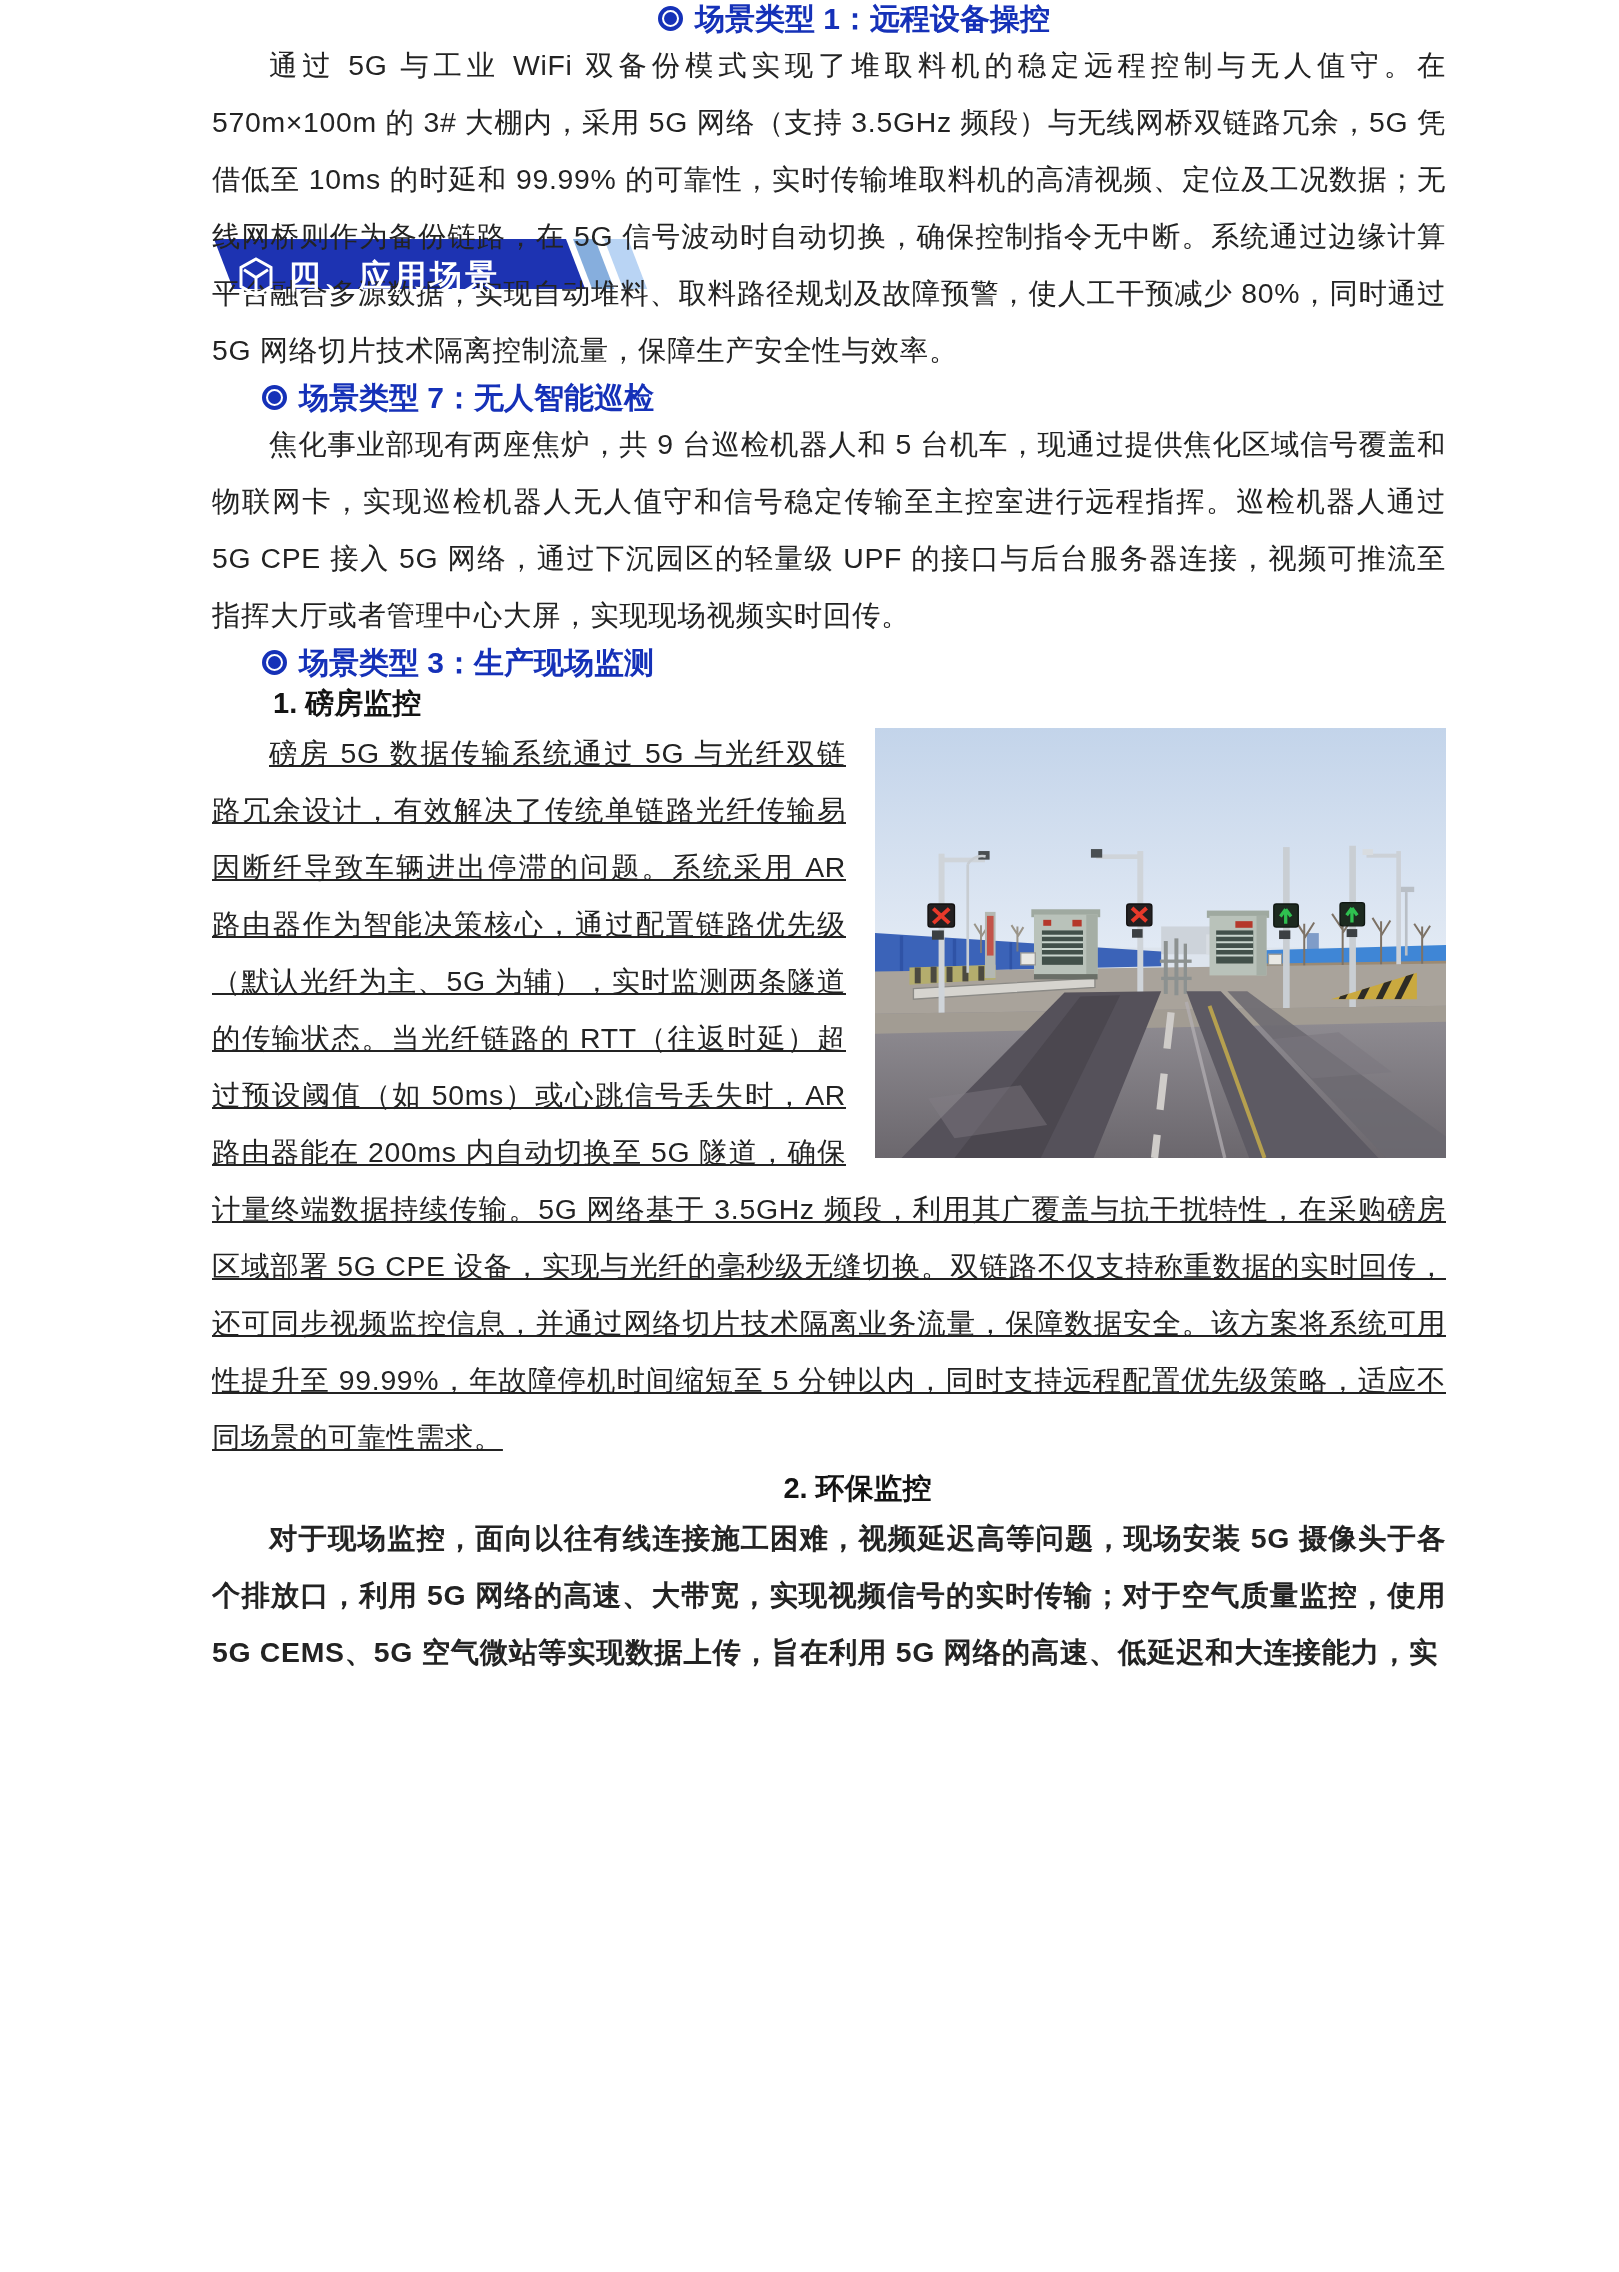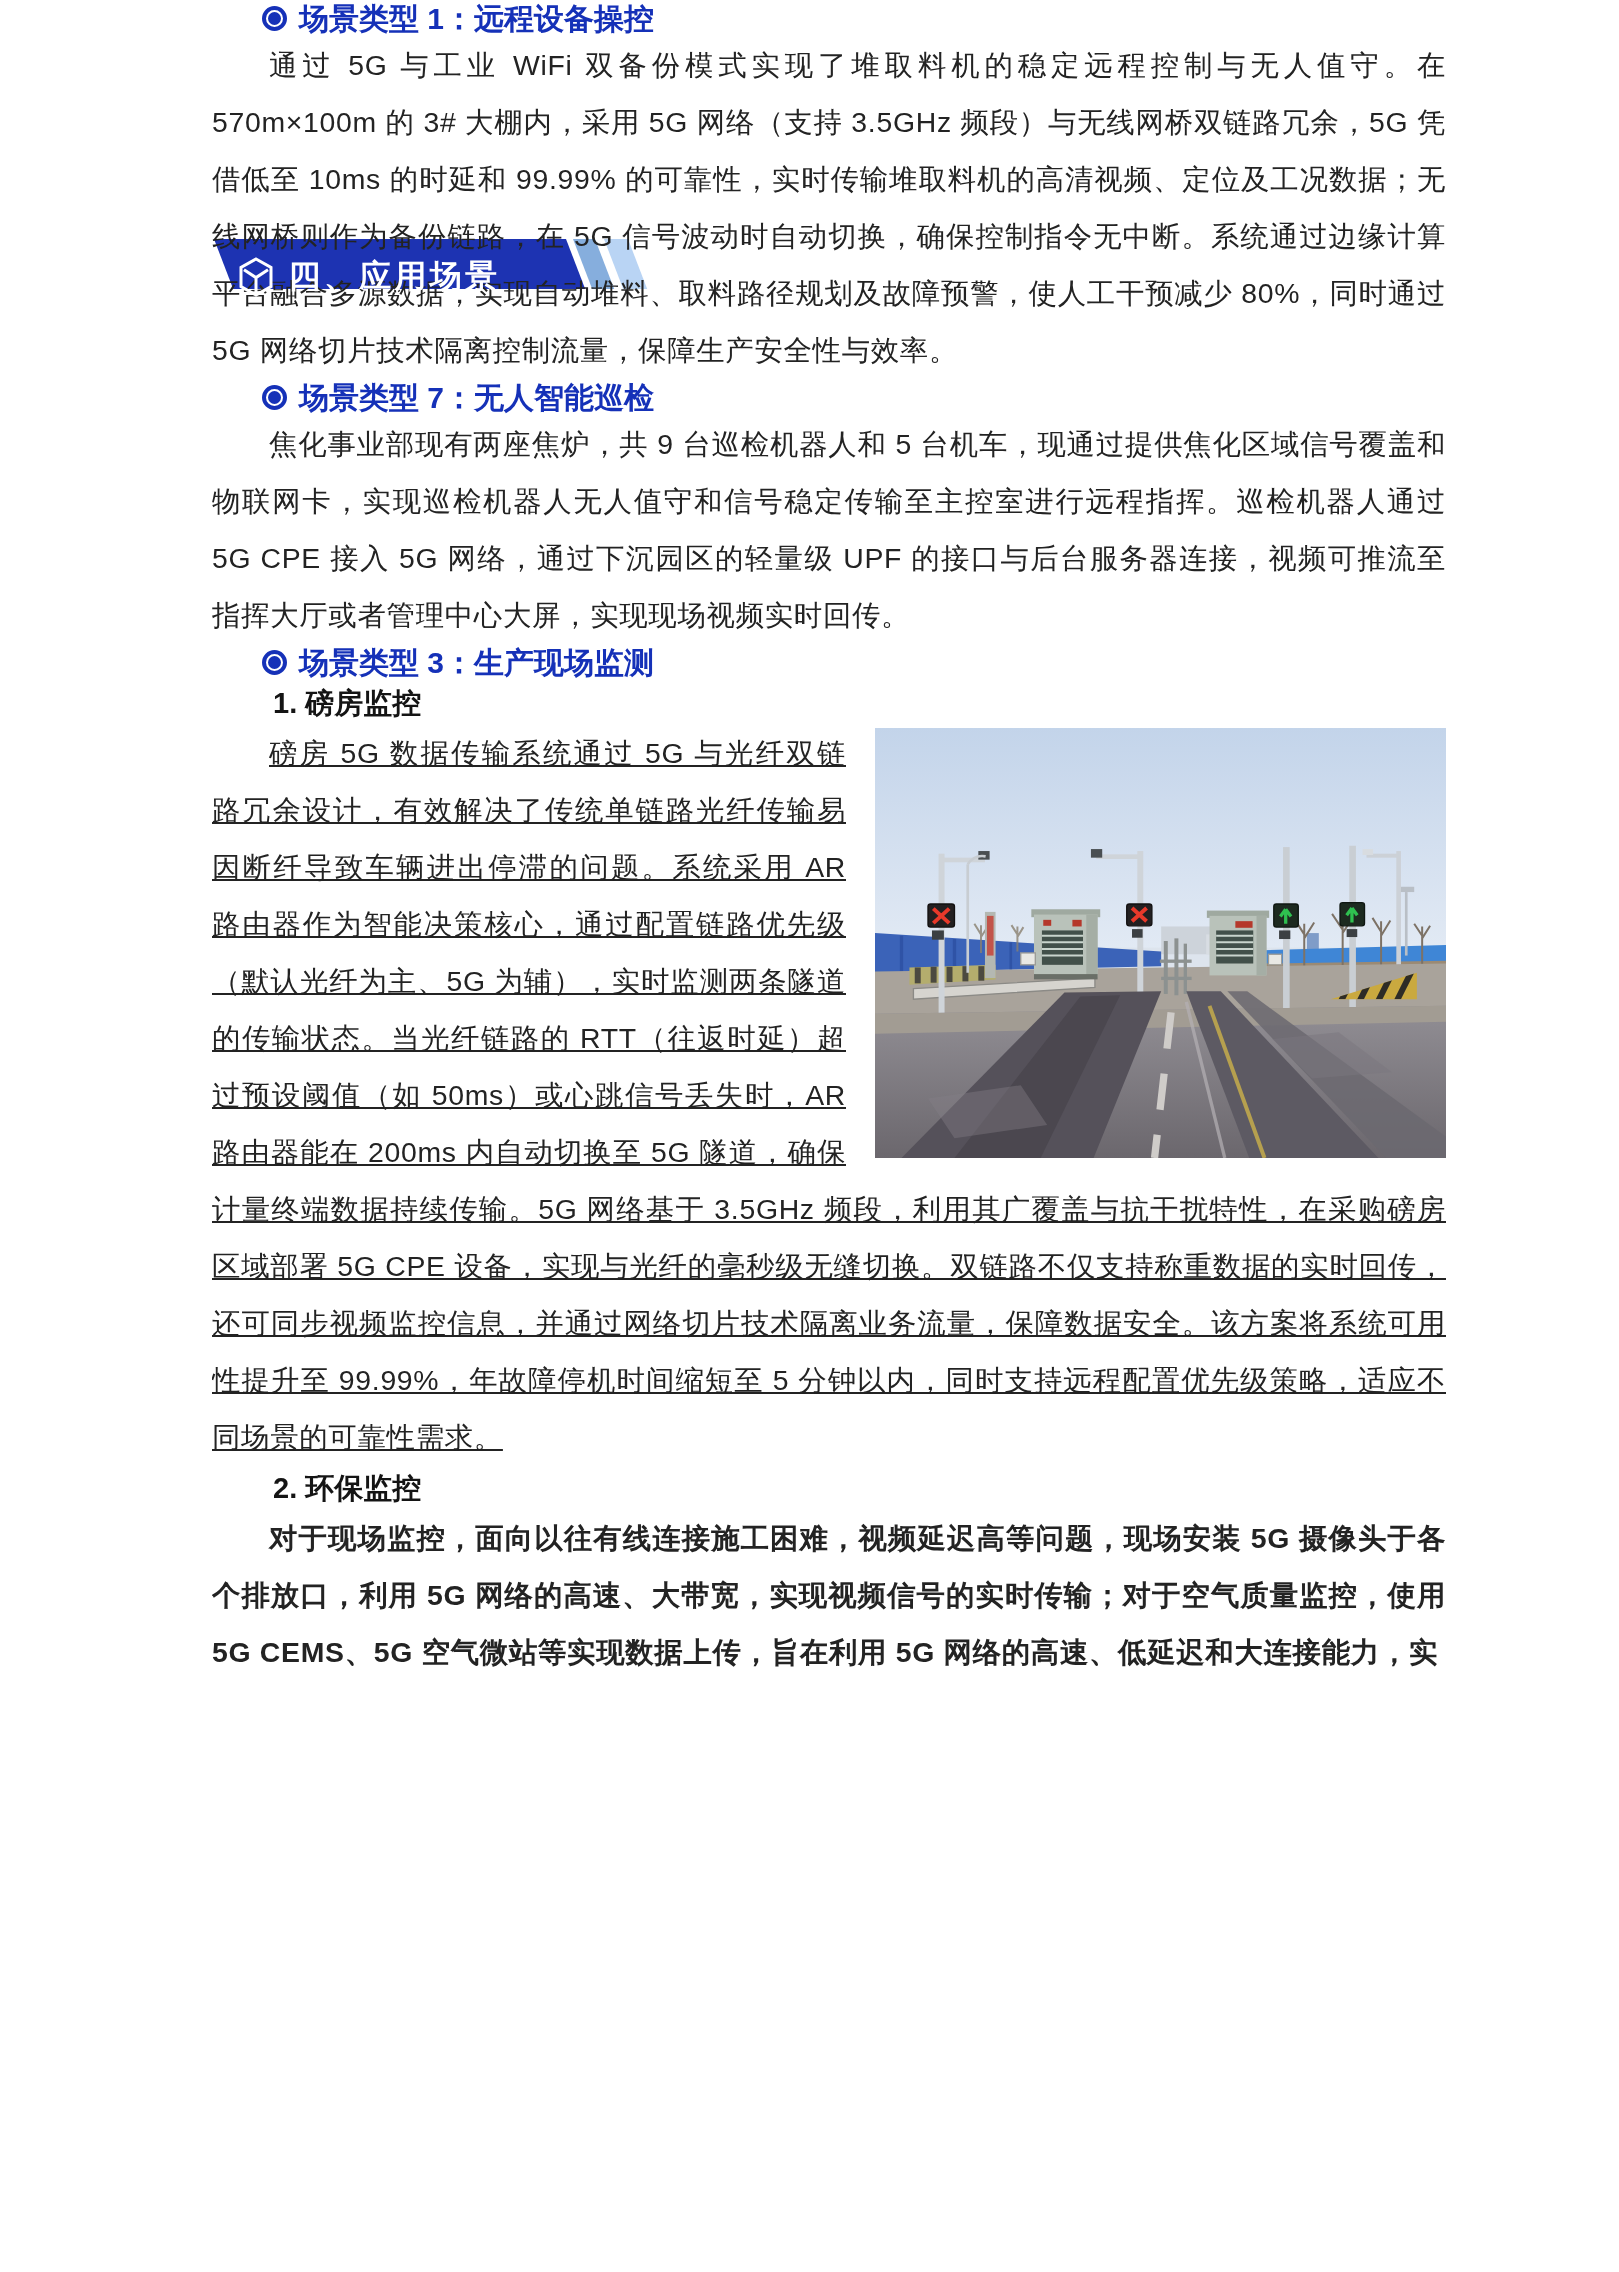--- a/index.html
+++ b/index.html
@@ -26,31 +26,31 @@
   .bullet{flex:0 0 auto;width:17px;height:17px;border:4.6px solid #1531b8;border-radius:50%;
           position:relative;}
   .bullet::before{content:"";position:absolute;left:2px;top:2px;width:13.2px;height:13.2px;
                   border-radius:50%;background:#1531b8;}
 
   h3.sub{margin:4px;padding-left:57px;font-size:29px;line-height:36px;font-weight:bold;color:#141414;}
 
   p.body{margin:0;font-size:28.4px;line-height:57px;text-align:justify;color:#232323;
          text-indent:57px;letter-spacing:0.7px;}
 
-  .h2-1{margin-top:356px;}
+  .h2-1{margin-top:356px;justify-content:center;}
   .p1{margin-top:14.6px;}
   .h2-2{margin-top:32px;}
   .p2{margin-top:14.6px;}
   .h2-3{margin-top:33px;}
   .sub1{margin-top:18.5px;}
   .wp{margin-top:9.3px;line-height:52px;text-decoration:underline;}
   .photo{float:right;width:571px;height:430px;margin:2.6px 0 4px 29px;display:block;
          background:#cfd9e6;}
   .photo svg{display:block;}
-  .sub2{margin-top:20px;}
+  .sub2{margin-top:20px;text-align:center;}
   .p4{margin-top:12px;font-weight:bold;}
 </style>
 </head>
 <body>
 
 <div class="page">
 
   <div>
     <div class="banner-main"></div>
     <div class="slash slash1"></div>

